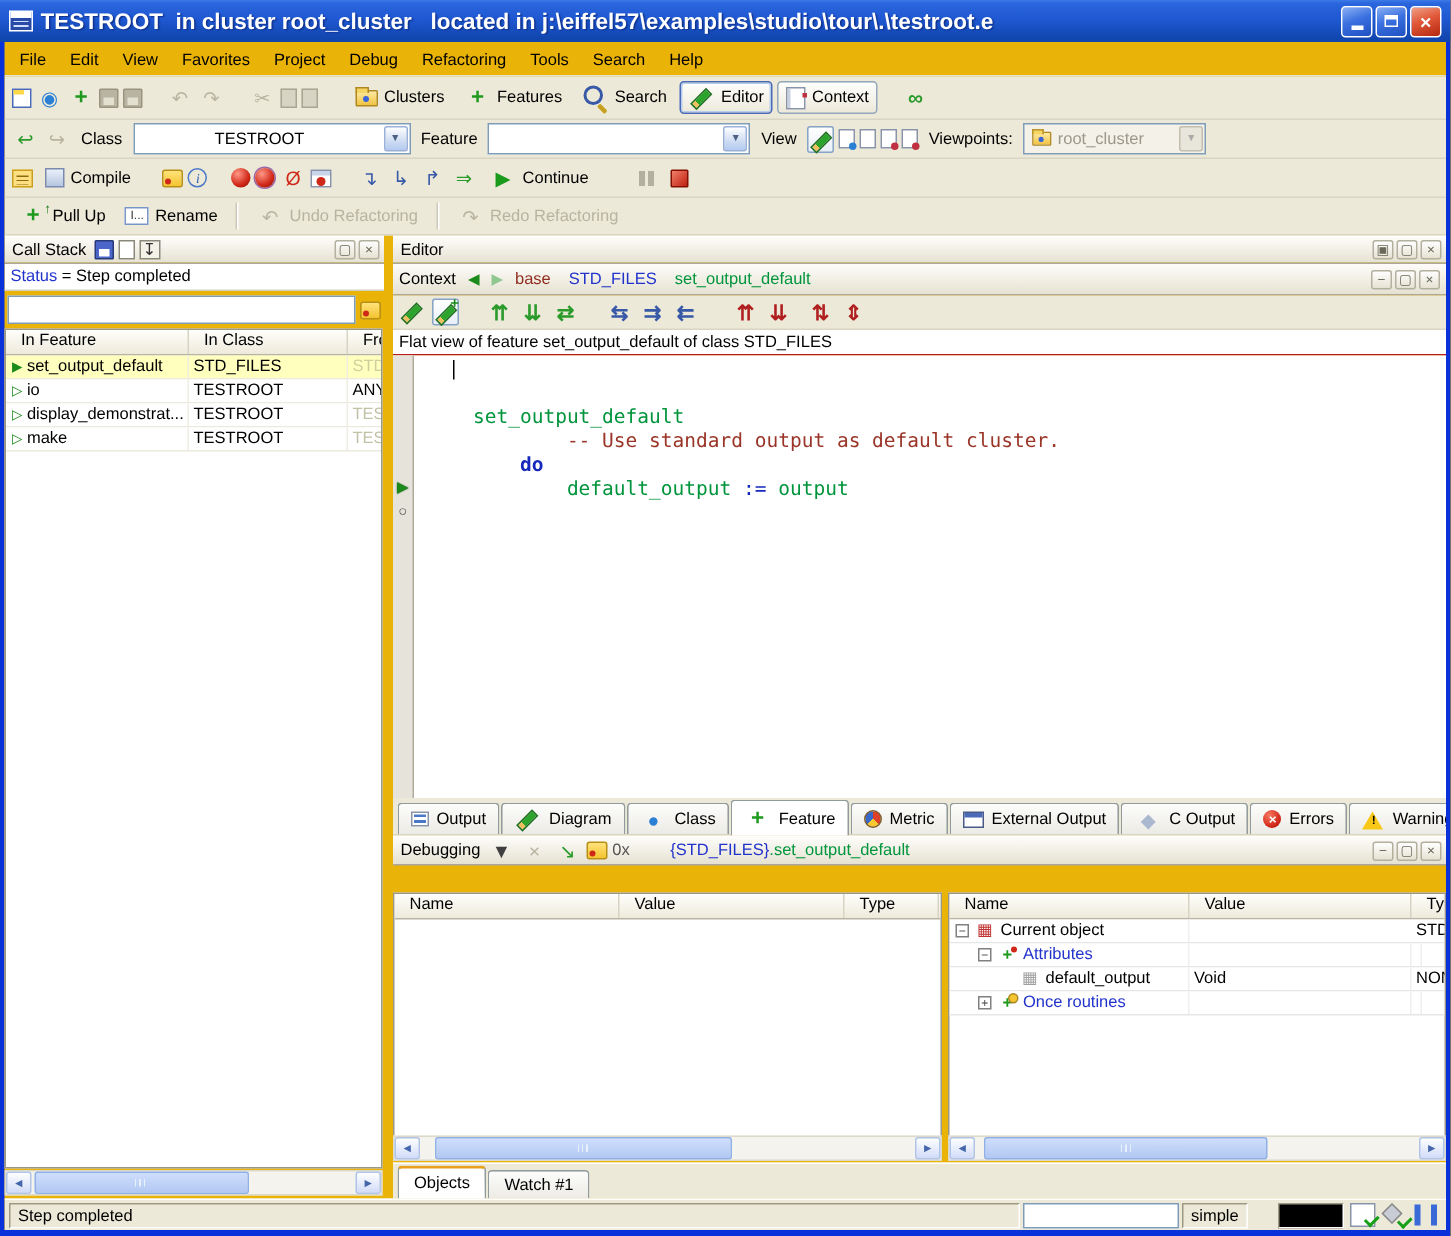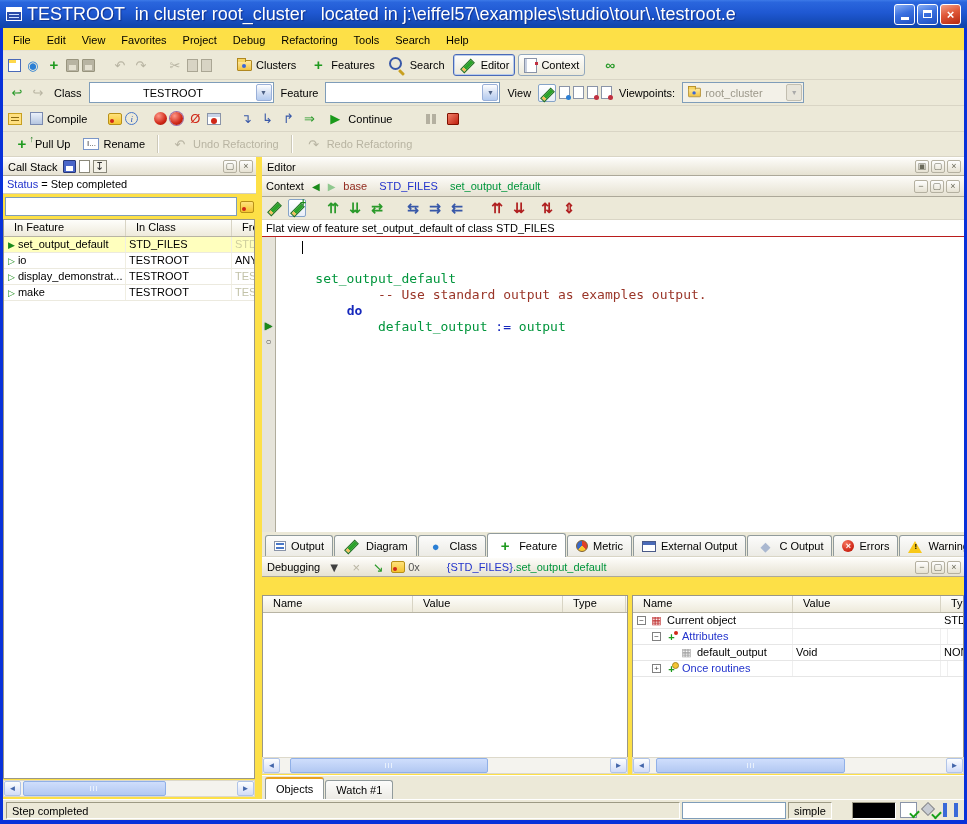--- a/index.html
+++ b/index.html
@@ -4,29 +4,29 @@
 <style>
 *{margin:0;padding:0;box-sizing:border-box}
 html,body{width:967px;height:824px;overflow:hidden}
 body{font-family:"Liberation Sans",sans-serif;font-size:11px;background:#0831d9;position:relative;color:#000}
 
 
 #titlebar{position:absolute;left:0;top:0;right:0;height:28px;display:flex;align-items:center;padding:0 6px;color:#fff;
  background:linear-gradient(180deg,#3d7ae8 0%,#2a66dd 8%,#1f58d2 45%,#1146ae 92%,#1146ae 100%)}
 .appicon{width:16px;height:14px;border:1px solid #fff;background:linear-gradient(180deg,#fff 0 4px,#2a4aa8 4px 100%);margin-right:5px;position:relative}
 .appicon::after{content:"";position:absolute;left:2px;top:6px;right:2px;height:5px;background:repeating-linear-gradient(180deg,#cfe0ff 0 1px,transparent 1px 3px)}
-#titlebar .title{font-weight:normal;font-size:18px;text-shadow:1px 1px 1px #10308a;white-space:pre;flex:1;overflow:hidden}
+#titlebar .title{font-weight:bold;font-size:15px;text-shadow:1px 1px 1px #10308a;white-space:pre;flex:1;overflow:hidden}
 .twb{width:21px;height:21px;margin-left:2px;border:1px solid #fff;border-radius:3px;display:flex;align-items:center;justify-content:center;
  background:linear-gradient(160deg,#8ab0f4,#3a70e0 45%,#1f50c0);color:#fff}
 .twb .minbar{width:8px;height:3px;background:#fff;margin-top:9px}
 .twb .restbox{width:9px;height:8px;border:1px solid #fff;border-top:3px solid #fff}
 .twb.close{background:linear-gradient(160deg,#f0a088,#e05838 45%,#b42810);font-weight:bold;font-size:13px}
 
 
-#app{position:absolute;left:3px;right:3px;top:28px;bottom:4px;background:#fde047;overflow:hidden}
+#app{position:absolute;left:3px;right:3px;top:28px;bottom:4px;background:#eab308;overflow:hidden}
 #menubar{position:absolute;top:1px;left:0;right:0;height:22px;display:flex;align-items:center;padding:0 2px;border-bottom:1px solid #e6e2d2}
 .menu-item{padding:0 8px;line-height:20px;cursor:default}
 
 .toolbar{position:absolute;left:0;right:0;display:flex;align-items:center;gap:3px;padding:0 5px;background:#ece9d8;border-bottom:1px solid #d9d5c5}
 #tb1{top:23px;height:29px}
 #tb2{top:52px;height:26px}
 #tb3{top:78px;height:26px}
 #tb4{top:104px;height:25px}
 .tbsep{width:2px;height:18px;border-left:1px solid #cdc9b8;border-right:1px solid #fff;margin:0 4px}
 .tbspace{width:10px;display:inline-block}
@@ -453,21 +453,21 @@
             <span class="gmark arrow">▶</span>
           </div>
           <div class="gl">
             <span class="gmark circ">○</span>
           </div>
         </div>
       <div id="codetext">
           <div class="cl"><span class="caret"></span></div>
           <div class="cl"></div>
           <div class="cl"><span class="tok-feature">    set_output_default</span></div>
-          <div class="cl"><span class="tok-plain">            </span><span class="tok-comment">-- Use standard output as examples output.</span></div>
+          <div class="cl"><span class="tok-plain">            </span><span class="tok-comment">-- Use standard output as default cluster.</span></div>
           <div class="cl"><span class="tok-plain">        </span><span class="tok-keyword">do</span></div>
           <div class="cl"><span class="tok-plain">            </span><span class="tok-feature">default_output</span><span class="tok-symbol"> := </span><span class="tok-feature">output</span></div>
         </div>
     </div>
     <div id="edtabs">
         <span class="edtab">
           <span class="tbic ic-lines"></span>
           <span>Output</span>
         </span>
         <span class="edtab">

